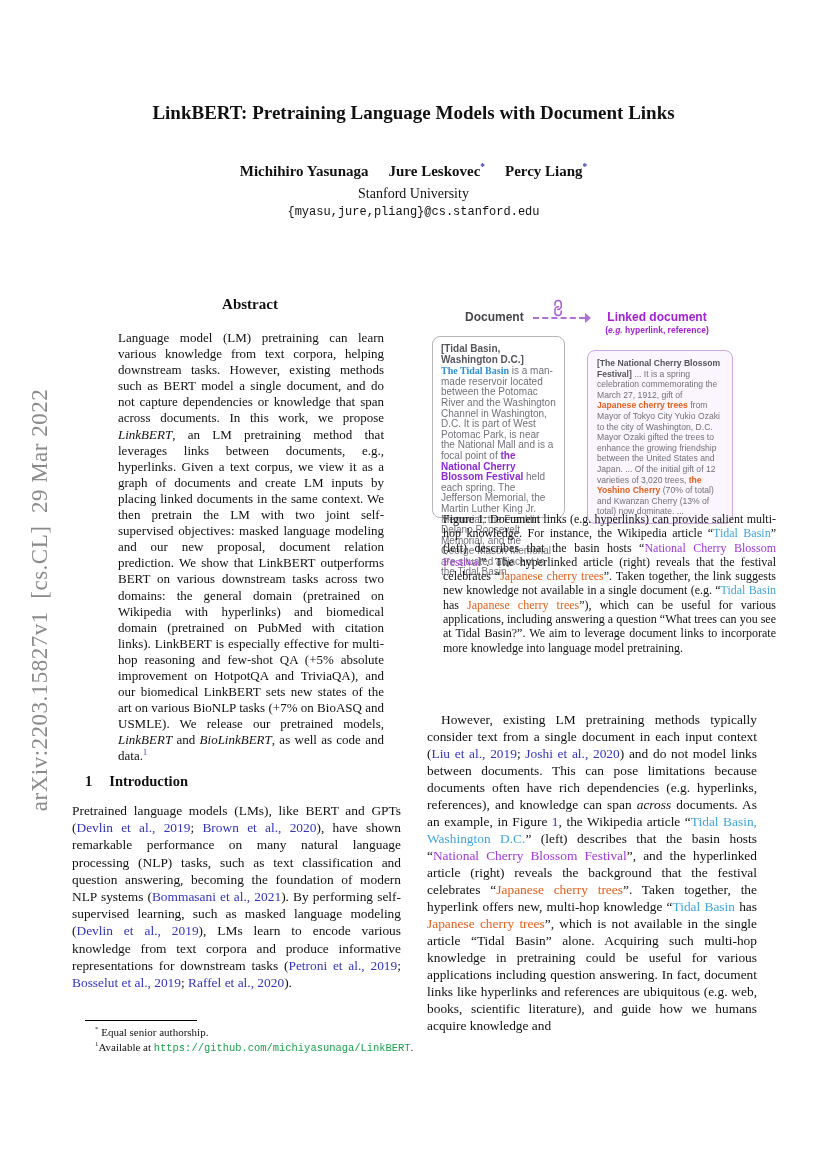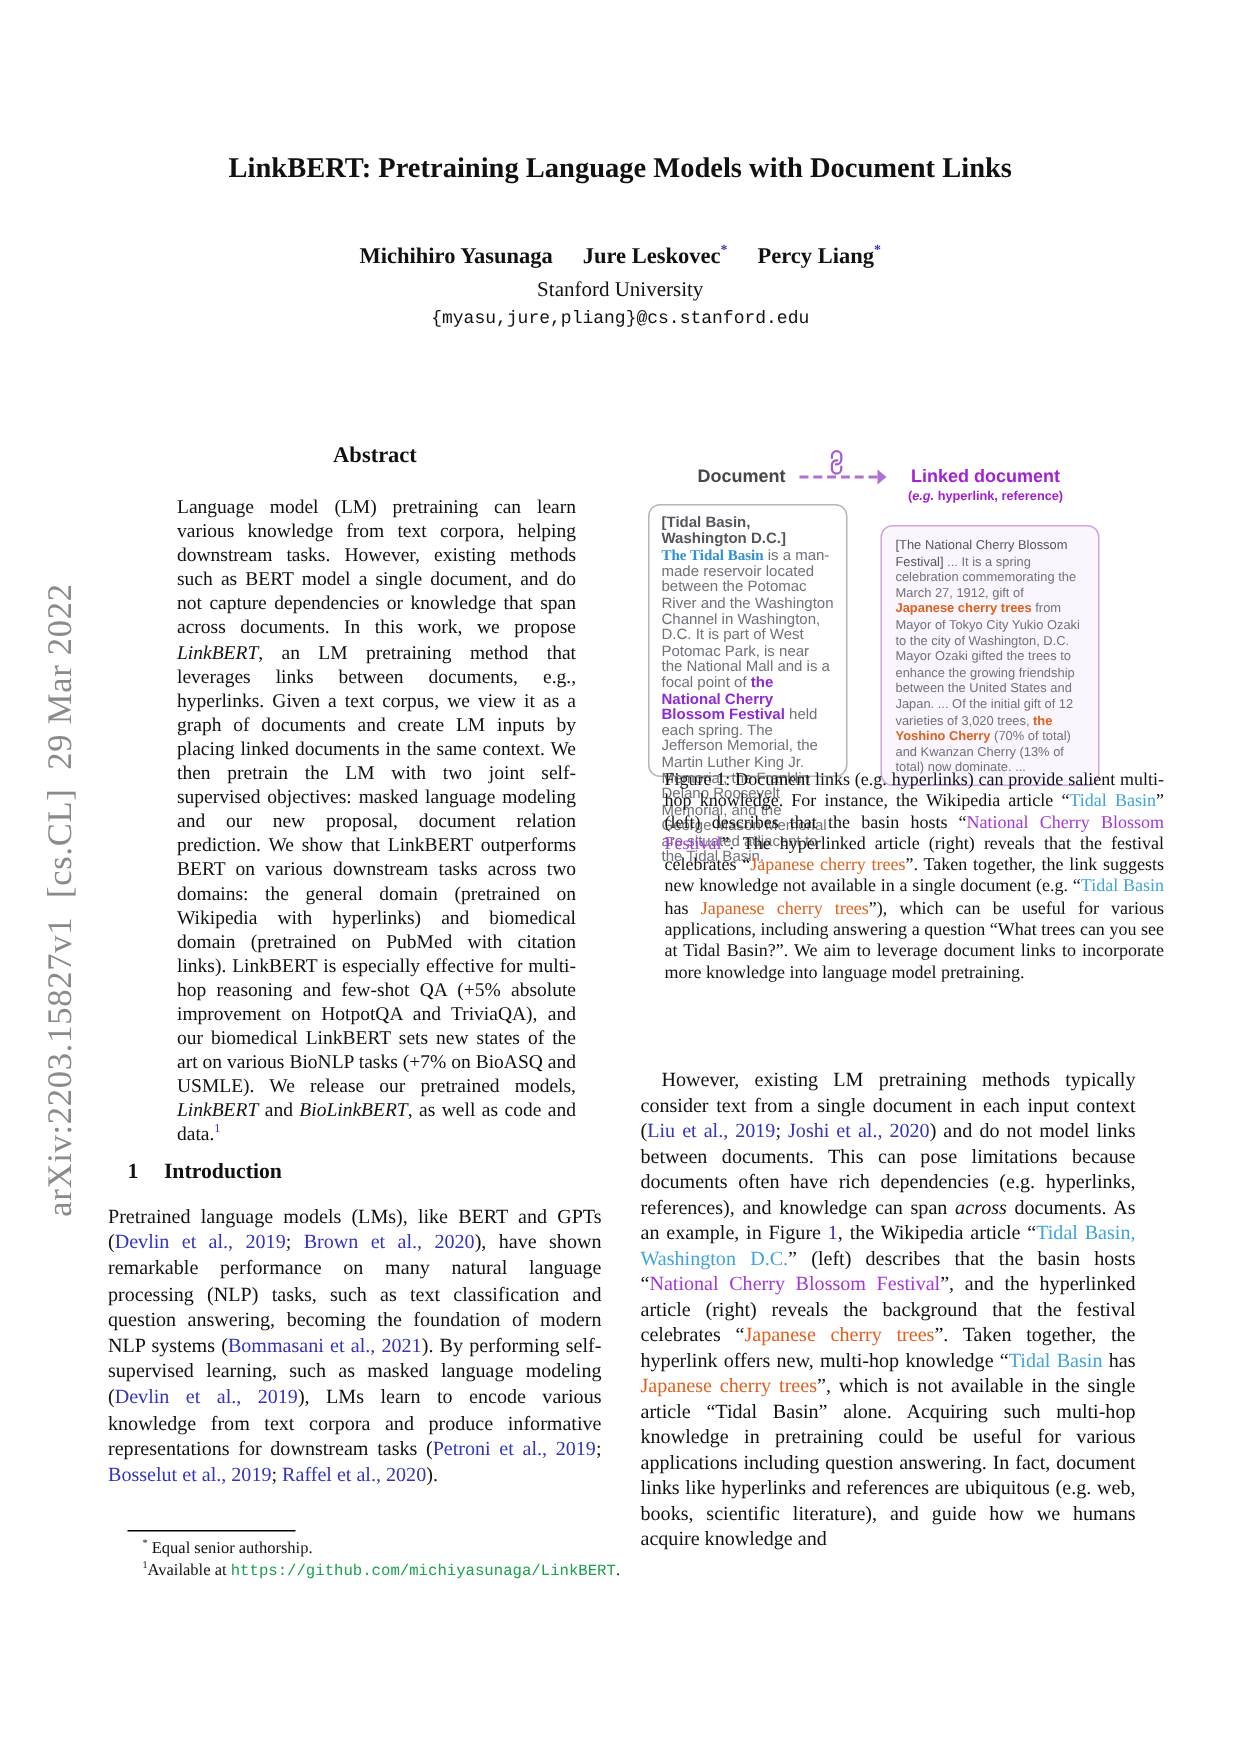--- a/index.html
+++ b/index.html
@@ -59,21 +59,21 @@
   .seg-i{font-style:italic;text-align:center;}
   .seg-cite{color:#3434bb;}
   .seg-sup{vertical-align:super;font-size:0.62em;line-height:0;}
   .seg-supcite{vertical-align:super;font-size:0.62em;line-height:0;color:#3434bb;}
   .seg-lblue{color:#3fa4de;}
   .seg-purple{color:#a138d8;}
   .seg-orange{color:#e2601d;}
   .seg-bblue{color:#2f8fd4;font-weight:700;font-family:Liberation Serif, serif;}
   .seg-bpurple{color:#8e2ad4;font-weight:700;}
   .seg-borange{color:#e2601d;font-weight:700;}
-  .seg-btitle{font-weight:400;color:#55555c;}
+  .seg-btitle{font-weight:700;color:#55555c;}
   .seg-monog{font-family:"Liberation Mono","DejaVu Sans Mono",monospace;color:#1ca14e;
     font-size:0.95em;word-break:break-all;}
 </style>
 </head>
 <body>
 
 <div class="page">
 
   <div class="arxiv-strip">arXiv:2203.15827v1  [cs.CL]  29 Mar 2022</div>
 

